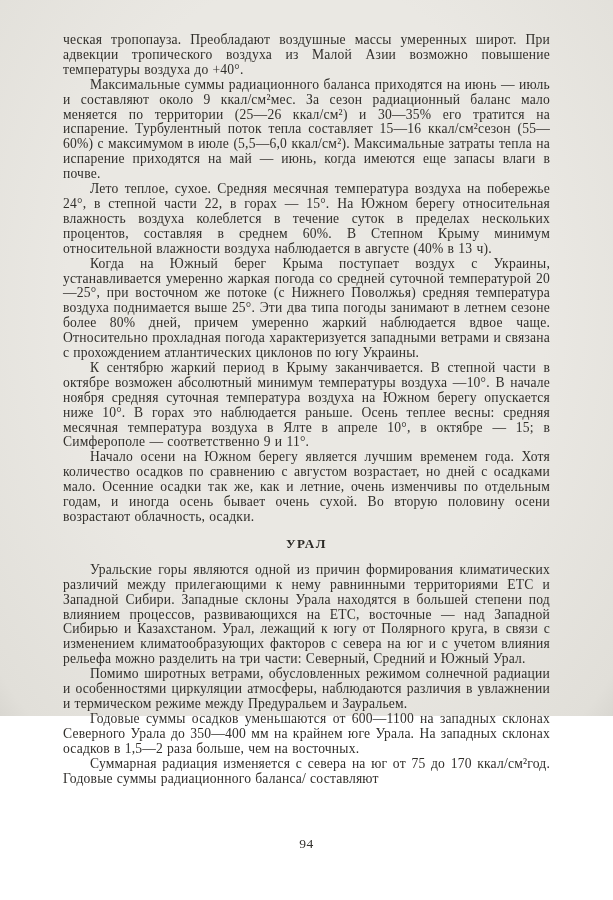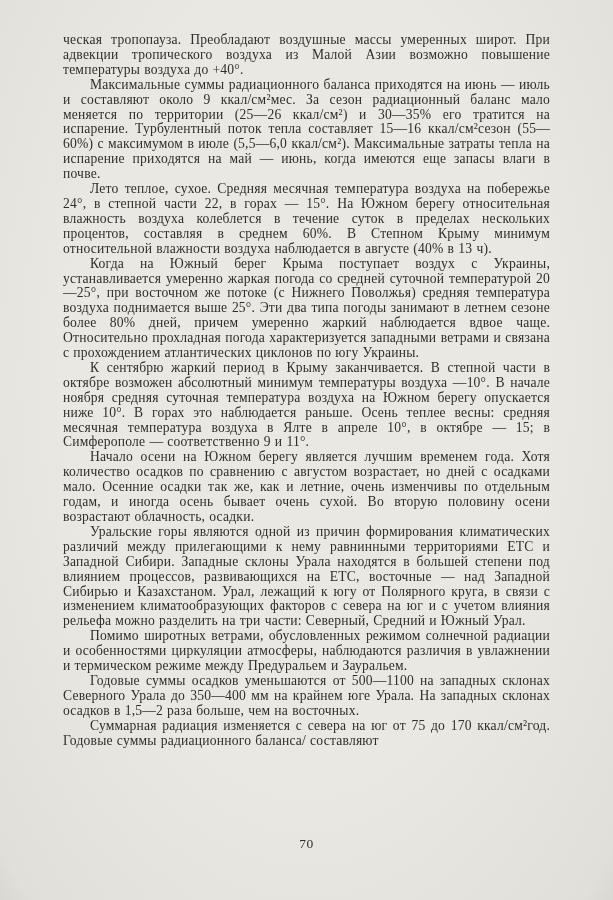--- a/index.html
+++ b/index.html
@@ -8,21 +8,21 @@
     }
     body {
       width: 613px;
       height: 900px;
       overflow: hidden;
       font-family: "Liberation Serif", "DejaVu Serif", serif;
     }
     .page {
       position: relative;
       width: 613px;
-      height: 900px;
+      height: 716px;
       background: radial-gradient(ellipse at 50% 42%, #eae8e3 55%, #e1dfd9 95%, #d9d7d1 100%);
       color: #302e2a;
       box-sizing: border-box;
     }
     .text-block {
       position: absolute;
       left: 63px;
       top: 33px;
       width: 487px;
       font-size: 13.6px;
@@ -64,22 +64,23 @@
 <div class="page">
   <div class="text-block">
 
     <p class="no-indent">ческая тропопауза. Преобладают воздушные массы умеренных широт. При адвекции тропического воздуха из Малой Азии возможно повышение температуры воздуха до +40°.</p>
     <p>Максимальные суммы радиационного баланса приходятся на июнь — июль и составляют около 9 ккал/см²мес. За сезон радиационный баланс мало меняется по территории (25—26 ккал/см²) и 30—35% его тратится на испарение. Турбулентный поток тепла составляет 15—16 ккал/см²сезон (55—60%) с максимумом в июле (5,5—6,0 ккал/см²). Максимальные затраты тепла на испарение приходятся на май — июнь, когда имеются еще запасы влаги в почве.</p>
     <p>Лето теплое, сухое. Средняя месячная температура воздуха на побережье 24°, в степной части 22, в горах — 15°. На Южном берегу относительная влажность воздуха колеблется в течение суток в пределах нескольких процентов, составляя в среднем 60%. В Степном Крыму минимум относительной влажности воздуха наблюдается в августе (40% в 13 ч).</p>
     <p>Когда на Южный берег Крыма поступает воздух с Украины, устанавливается умеренно жаркая погода со средней суточной температурой 20—25°, при восточном же потоке (с Нижнего Поволжья) средняя температура воздуха поднимается выше 25°. Эти два типа погоды занимают в летнем сезоне более 80% дней, причем умеренно жаркий наблюдается вдвое чаще. Относительно прохладная погода характеризуется западными ветрами и связана с прохождением атлантических циклонов по югу Украины.</p>
     <p>К сентябрю жаркий период в Крыму заканчивается. В степной части в октябре возможен абсолютный минимум температуры воздуха —10°. В начале ноября средняя суточная температура воздуха на Южном берегу опускается ниже 10°. В горах это наблюдается раньше. Осень теплее весны: средняя месячная температура воздуха в Ялте в апреле 10°, в октябре — 15; в Симферополе — соответственно 9 и 11°.</p>
     <p>Начало осени на Южном берегу является лучшим временем года. Хотя количество осадков по сравнению с августом возрастает, но дней с осадками мало. Осенние осадки так же, как и летние, очень изменчивы по отдельным годам, и иногда осень бывает очень сухой. Во вторую половину осени возрастают облачность, осадки.</p>
 
+    <h2 class="section-heading">УРАЛ</h2>
 
     <p>Уральские горы являются одной из причин формирования климатических различий между прилегающими к нему равнинными территориями ЕТС и Западной Сибири. Западные склоны Урала находятся в большей степени под влиянием процессов, развивающихся на ЕТС, восточные — над Западной Сибирью и Казахстаном. Урал, лежащий к югу от Полярного круга, в связи с изменением климатообразующих факторов с севера на юг и с учетом влияния рельефа можно разделить на три части: Северный, Средний и Южный Урал.</p>
     <p>Помимо широтных ветрами, обусловленных режимом солнечной радиации и особенностями циркуляции атмосферы, наблюдаются различия в увлажнении и термическом режиме между Предуральем и Зауральем.</p>
-    <p>Годовые суммы осадков уменьшаются от 500—1100 на западных склонах Северного Урала до 350—400 мм на крайнем юге Урала. На западных склонах осадков в 1,5—2 раза больше, чем на восточных.</p>
+    <p>Годовые суммы осадков уменьшаются от 600—1100 на западных склонах Северного Урала до 350—400 мм на крайнем юге Урала. На западных склонах осадков в 1,5—2 раза больше, чем на восточных.</p>
     <p>Суммарная радиация изменяется с севера на юг от 75 до 170 ккал/см²год. Годовые суммы радиационного баланса/ составляют</p>
 
   </div>
 
-  <div class="page-number">70</div>
+  <div class="page-number">94</div>
 </div>
 
 </body></html>

